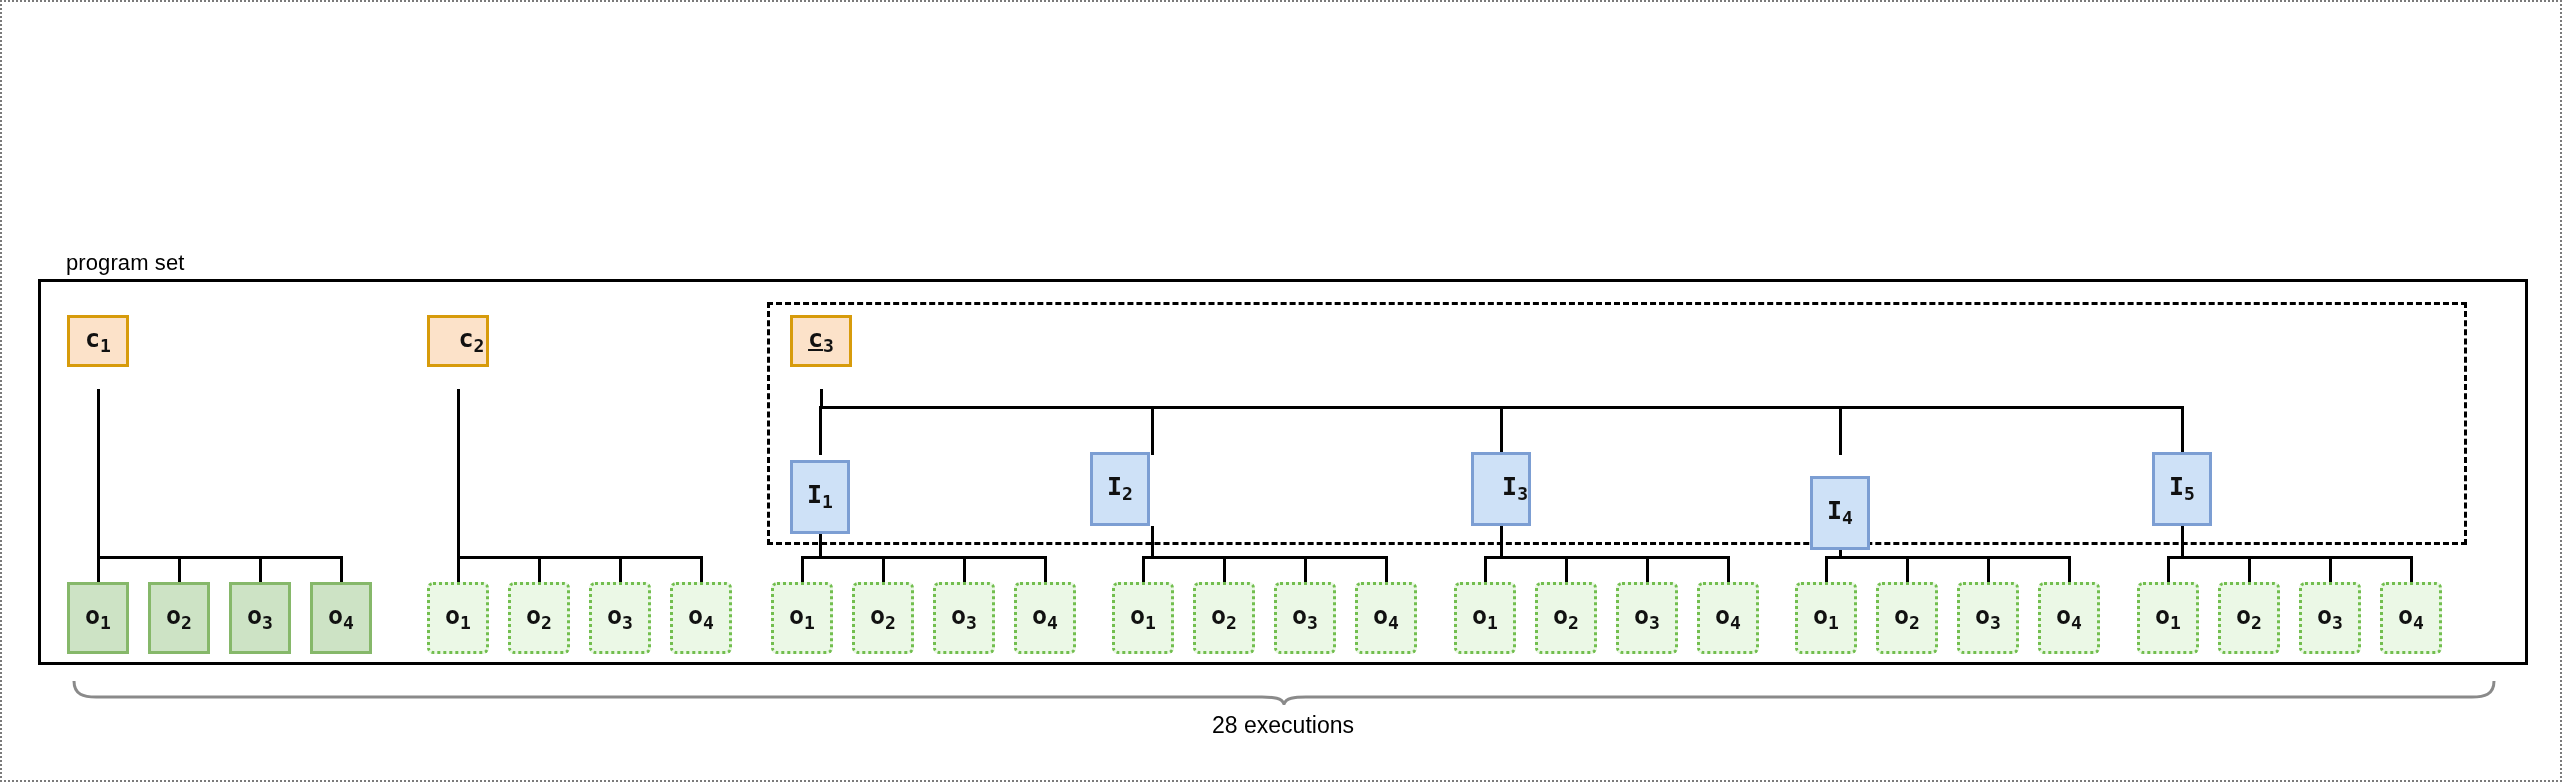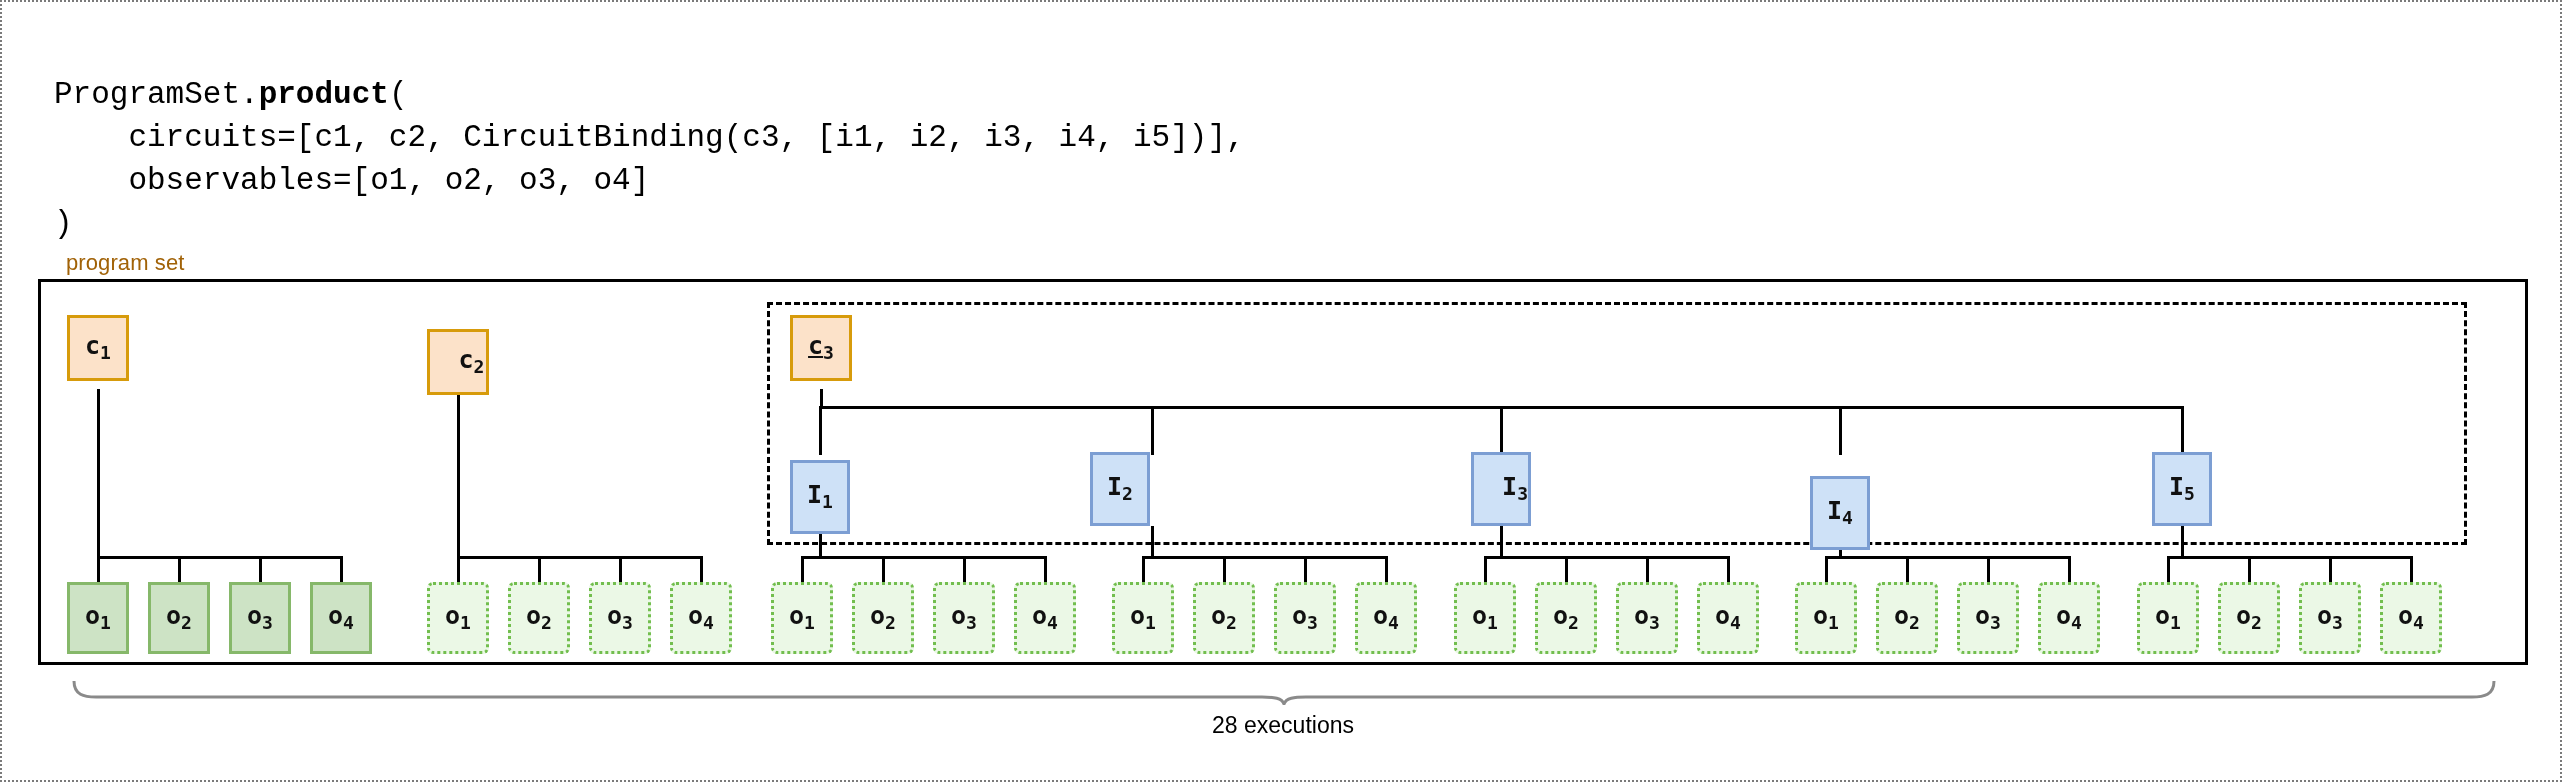--- a/index.html
+++ b/index.html
@@ -27,21 +27,21 @@
     color:#000;
     white-space:pre;
   }
   #code .b{font-weight:bold;}
 
   
   #ps-label{
     position:absolute;
     left:64px;top:248px;
     font-size:22px;
-    color:#a16207;
+    color:#000000;
     letter-spacing:.1px;
   }
   #ps-box{
     position:absolute;
     left:36px;top:277px;
     width:2490px;height:386px;
     box-sizing:border-box;
     border:3px solid #000;
     background:#fff;
   }
@@ -75,21 +75,21 @@
     display:inline-block;
   }
   .node .lbl sub{
     font-size:.72em;
     font-weight:bold;
     vertical-align:-.28em;
     letter-spacing:0;
   }
 
   .circuit{
-    width:62px;height:66px;
+    width:62px;height:52px;
     border:3px solid #D79B0B;
     background:#FCE2C9;
   }
   .inst{
     width:60px;height:74px;
     border:3px solid #7C9ED3;
     background:#CEE1F7;
   }
   .obs-solid{
     width:62px;height:72px;
@@ -126,42 +126,38 @@
     text-align:center;
     font-size:23px;
     color:#000;
   }
 </style>
 </head>
 <body>
 
 <div id="canvas">
 
-  <pre id="code"><span>ProgramSet.</span><span class="b">product</span><span>(</span>
-<span>    circuits=[c1, c2, CircuitBinding(c3, [i1, i2, i3, i4, i5])],</span>
-<span>    observables=[o1, o2, o3, o4]</span>
-<span>)</span></pre>
 
   <div id="ps-label">program set</div>
   <div id="ps-box"></div>
 
   <div id="binding-box"></div>
 
   <div id="graph">
       <div class="wire v" style="left: 818px; top: 387px; height: 20px;"></div>
       <div class="wire h" style="left: 818px; top: 404px; width: 1364px;"></div>
       <div class="wire v" style="left: 817px; top: 404px; height: 49px;"></div>
       <div class="wire v" style="left: 1149px; top: 404px; height: 49px;"></div>
       <div class="wire v" style="left: 1498px; top: 404px; height: 49px;"></div>
       <div class="wire v" style="left: 1837px; top: 404px; height: 49px;"></div>
       <div class="wire v" style="left: 2179px; top: 404px; height: 49px;"></div>
       <div class="node circuit" style="left: 65px; top: 313px;">
         <span class="lbl">c<sub>1</sub></span>
       </div>
-      <div class="node circuit" style="left: 425px; top: 327px; padding-left: 27px;">
+      <div class="node circuit" style="left: 425px; top: 313px; padding-left: 27px;">
         <span class="lbl">c<sub>2</sub></span>
       </div>
       <div class="node circuit" style="left: 788px; top: 313px; text-decoration: underline;">
         <span class="lbl">c<sub>3</sub></span>
       </div>
       <div class="node inst" style="left: 788px; top: 458px;">
         <span class="lbl">I<sub>1</sub></span>
       </div>
       <div class="node inst" style="left: 1088px; top: 450px;">
         <span class="lbl">I<sub>2</sub></span>

